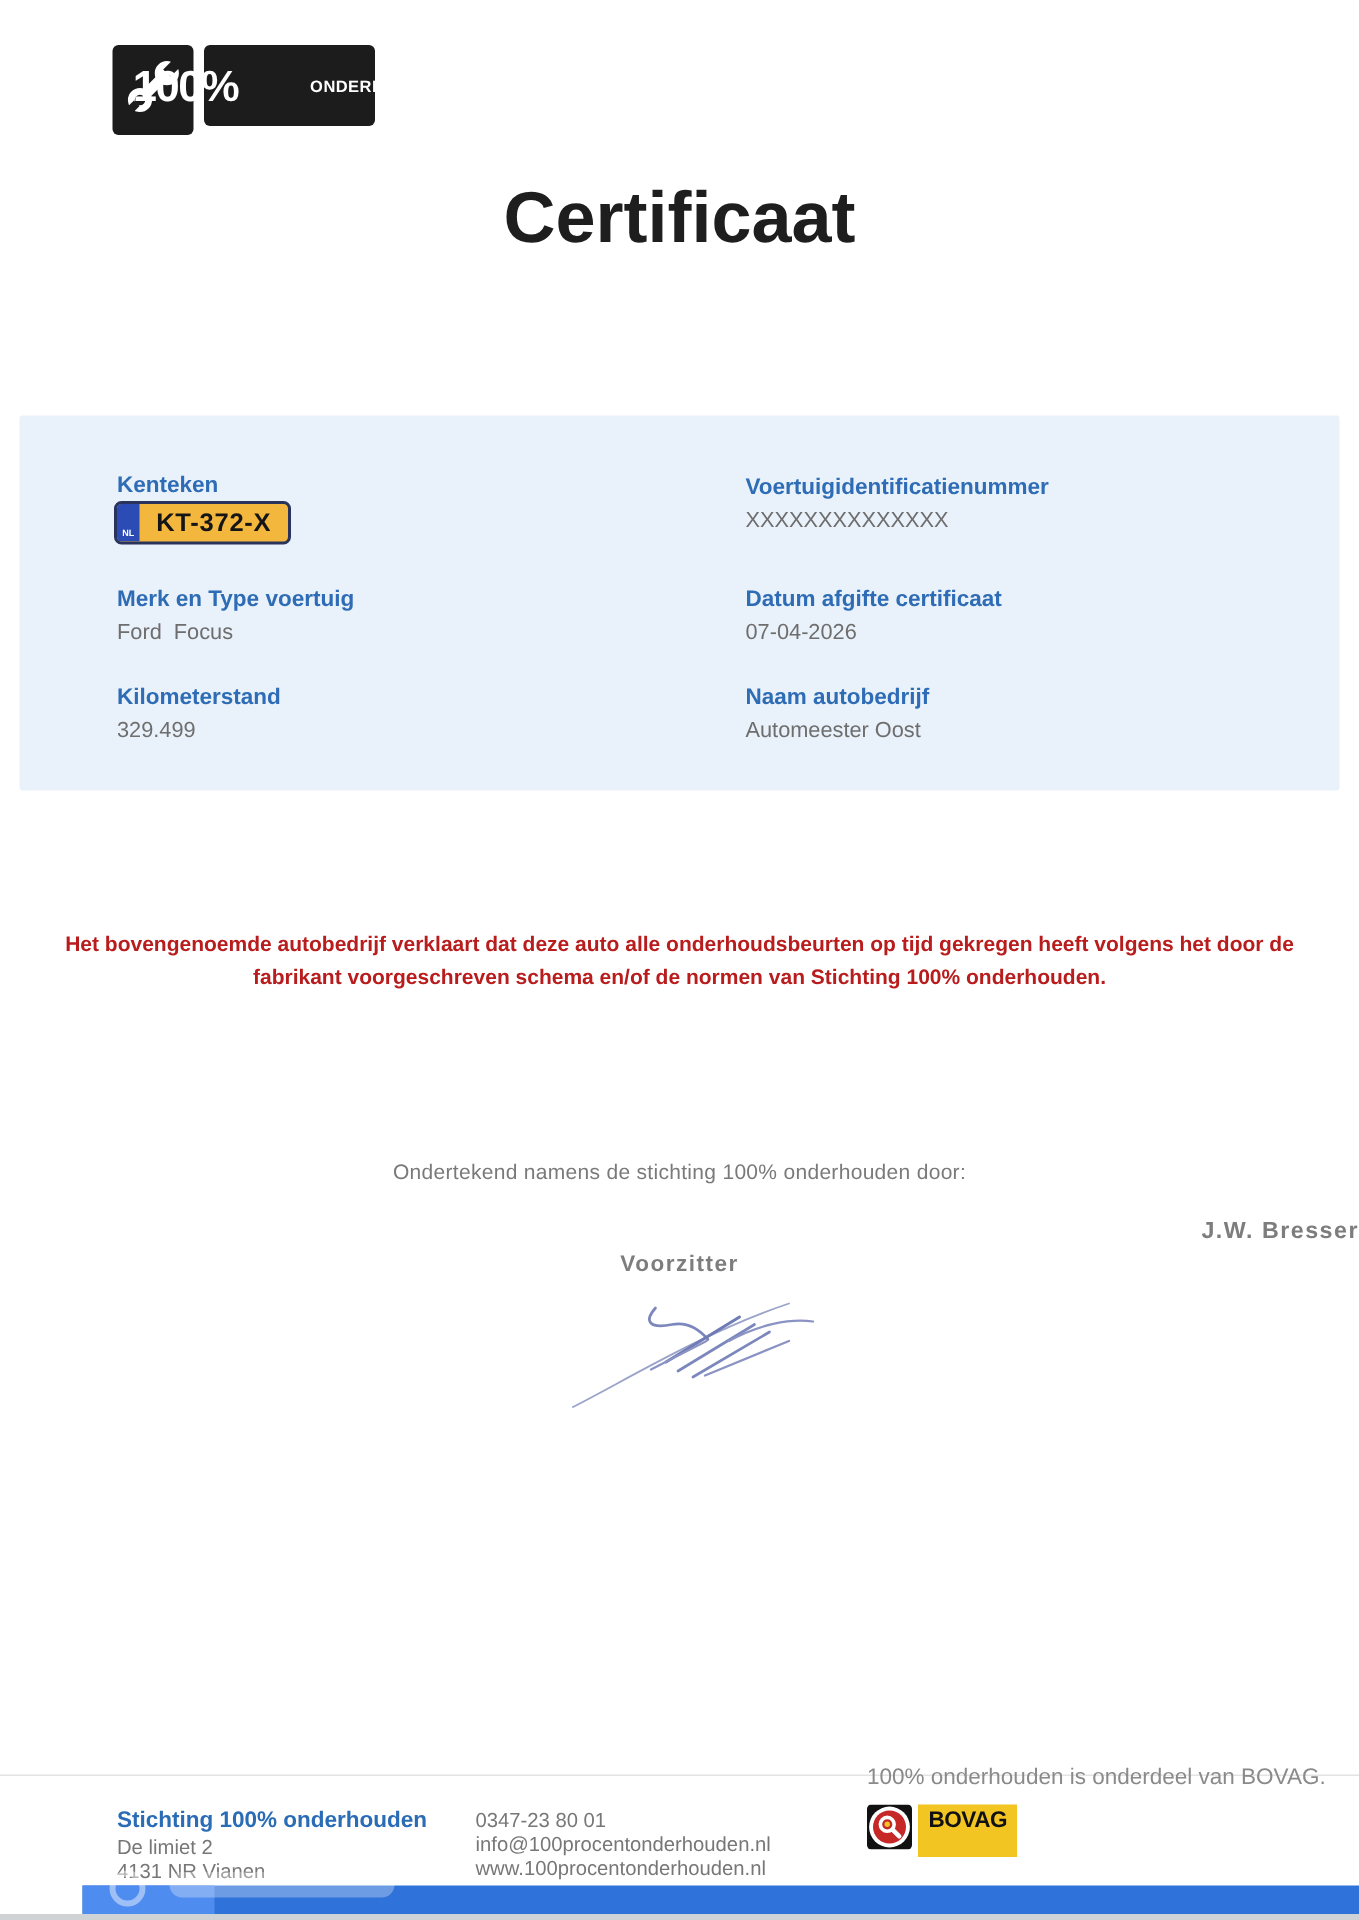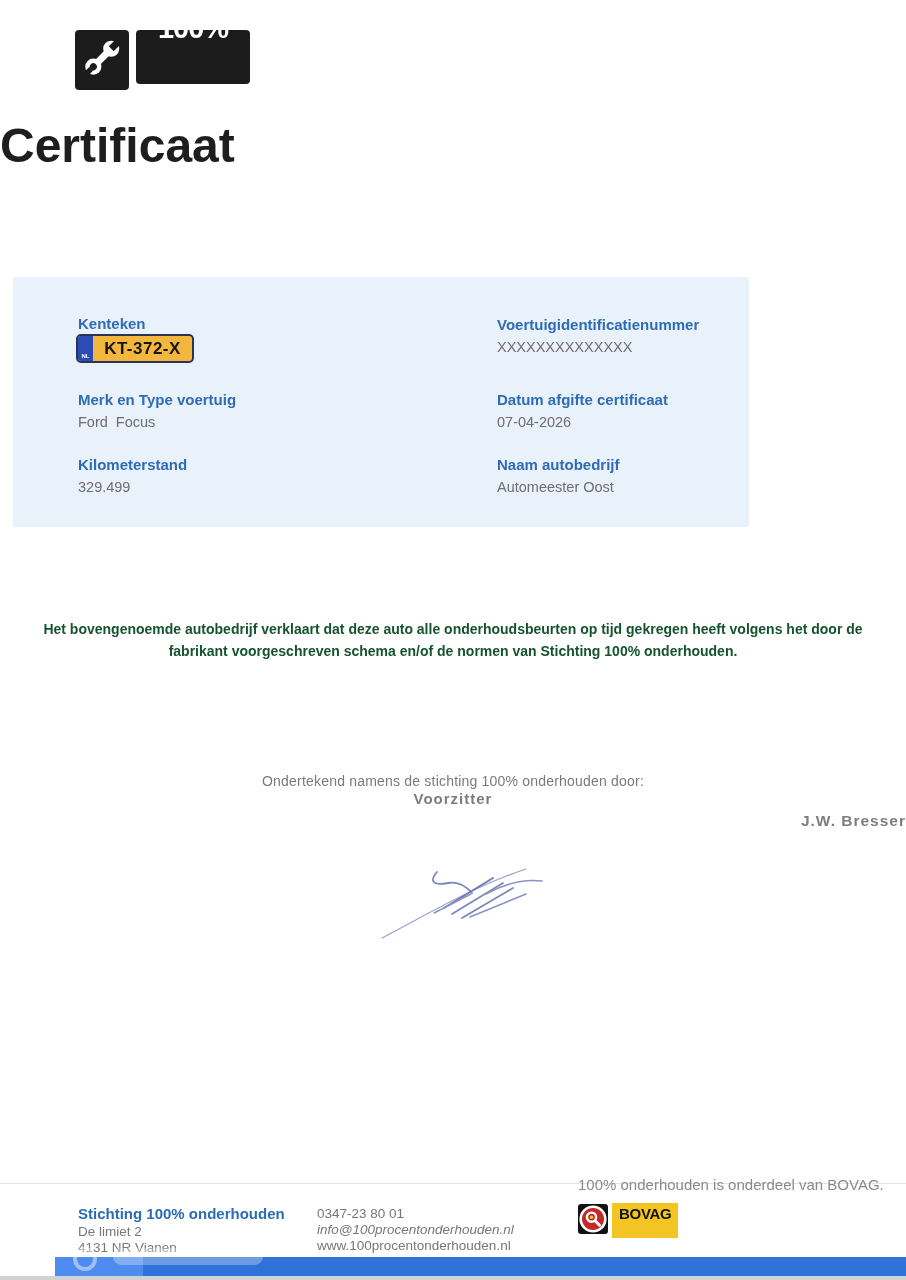--- a/index.html
+++ b/index.html
@@ -4,73 +4,73 @@
 <style>
   * { margin:0; padding:0; box-sizing:border-box; }
   html,body { background:#ffffff; }
   body { font-family:"Liberation Sans","DejaVu Sans",sans-serif; }
   .page { position:relative; width:906px; height:1280px; background:#ffffff; overflow:hidden; margin:0 auto; }
 
   
   .logo { position:absolute; left:75px; top:30px; display:flex; gap:7px; }
   .logo-box { background:#1c1c1c; border-radius:4px; }
   .logo-icon-box { width:54px; height:60px; display:flex; align-items:center; justify-content:center; }
-  .logo-text-box { width:114px; height:54px; display:flex; flex-direction:column; align-items:center; justify-content:center; padding-top:2px;gap:48px; }
+  .logo-text-box { width:114px; height:54px; display:flex; flex-direction:row; align-items:center; justify-content:center; padding-top:2px;gap:48px; }
   .logo-percent { color:#fff; font-weight:800; font-size:29px; line-height:29px; letter-spacing:-1px; }
   .logo-name { color:#fff; font-weight:700; font-size:11px; line-height:12px; letter-spacing:0.3px; }
 
   
-  .title { position:absolute; top:118px; left:0; right:0; 
+  .title { position:absolute; top:118px; left:0; right:0; text-align:center;
            font-size:48px; font-weight:800; color:#1e1e1e; letter-spacing:0px; }
   .cert-number { position:absolute; top:177px; left:0; right:0; text-align:center;
            font-size:16px; color:#666; }
 
   
-  .info-panel { position:absolute; left:13px; top:277px; width:736px; height:250px;
+  .info-panel { position:absolute; left:13px; top:277px; width:880px; height:250px;
                 background:#e9f1fa; border-radius:2px; }
   .field-label { position:absolute; color:#2e6cb5; font-weight:700; font-size:15px; white-space:pre; }
   .field-value { position:absolute; color:#6e6e6e; font-size:14.5px; white-space:pre-wrap; }
   .col-l { left:65px; }
   .col-r { left:484px; }
 
   
   .plate { position:absolute; left:63px; top:57px; width:118px; height:29px;
            background:#f3b73e; border:2px solid #29335c; border-radius:5px;
            display:flex; overflow:hidden; }
   .plate-nl { width:15px; background:#2b4bb5; display:flex; align-items:flex-end; justify-content:center; }
   .plate-nl span { color:#fff; font-size:6px; font-weight:700; line-height:9px; }
   .plate-text { flex:1; display:flex; align-items:center; justify-content:center;
                 color:#151515; font-weight:700; font-size:17px; letter-spacing:0.5px; }
 
   
   .statement { position:absolute; top:618px; left:0; right:0; text-align:center; }
-  .statement p { max-width:836px; margin:0 auto; color:#14532d; font-weight:700;
+  .statement p { max-width:836px; margin:0 auto; color:#b91c1c; font-weight:700;
                  font-size:14px; line-height:1.6; }
 
   
   .sign-intro { position:absolute; top:773px; left:0; right:0; text-align:center;
                 color:#7a7a7a; font-size:14px; letter-spacing:0.2px; }
   .sign-name  { position:absolute; top:812px; left:0; right:0; text-align:right;
                 color:#7d7d7d; font-size:15.5px; font-weight:700; letter-spacing:1px; }
-  .sign-role  { position:absolute; top:790px; left:0; right:0; text-align:center;
+  .sign-role  { position:absolute; top:834px; left:0; right:0; text-align:center;
                 color:#7d7d7d; font-size:15px; font-weight:700; letter-spacing:1px; }
   .signature  { position:absolute; top:850px; left:0; right:0; display:flex; justify-content:center; }
   .signature svg { margin-left:22px; }
 
   
   .verify { position:absolute; top:1137px; left:78px; font-size:13.5px; color:#6e6e6e; }
   .verify a { color:#2a6fd0; text-decoration:none; }
 
   
   .footer-divider { position:absolute; top:1183px; left:0; right:0; height:1px; background:#e3e3e3; }
   .footer-org   { position:absolute; left:78px; top:1205px; color:#2a6cb5; font-weight:700; font-size:15px; }
   .footer-addr1 { position:absolute; left:78px; top:1224px; color:#777; font-size:13.5px; }
   .footer-addr2 { position:absolute; left:78px; top:1240px; color:#777; font-size:13.5px; }
   .footer-phone { position:absolute; left:317px; top:1206px; color:#777; font-size:13.5px; }
-  .footer-email { position:absolute; left:317px; top:1222px; color:#777; font-size:13.5px;font-style:italic; }
+  .footer-email { position:absolute; left:317px; top:1222px; color:#777; font-size:13.5px; }
   .footer-web   { position:absolute; left:317px; top:1238px; color:#777; font-size:13.5px; }
 
   .bovag { position:absolute; left:578px; top:1203px; display:flex; align-items:center; gap:4px; }
   .bovag-label { background:#f2c522; color:#111; font-weight:800; font-size:15px;
                  letter-spacing:-0.3px; padding:3px 7px 16px; line-height:16px; }
   .bovag-text { position:absolute; left:578px; top:1176px; color:#8a8a8a; font-size:15px; }
 
   
   .bottom-bar { position:absolute; left:55px; right:0; top:1257px; height:20px; background:#2f72d9; }
   .bottom-bar-light { position:absolute; left:0; top:0; width:88px; height:100%; background:#4f8cf0; }

